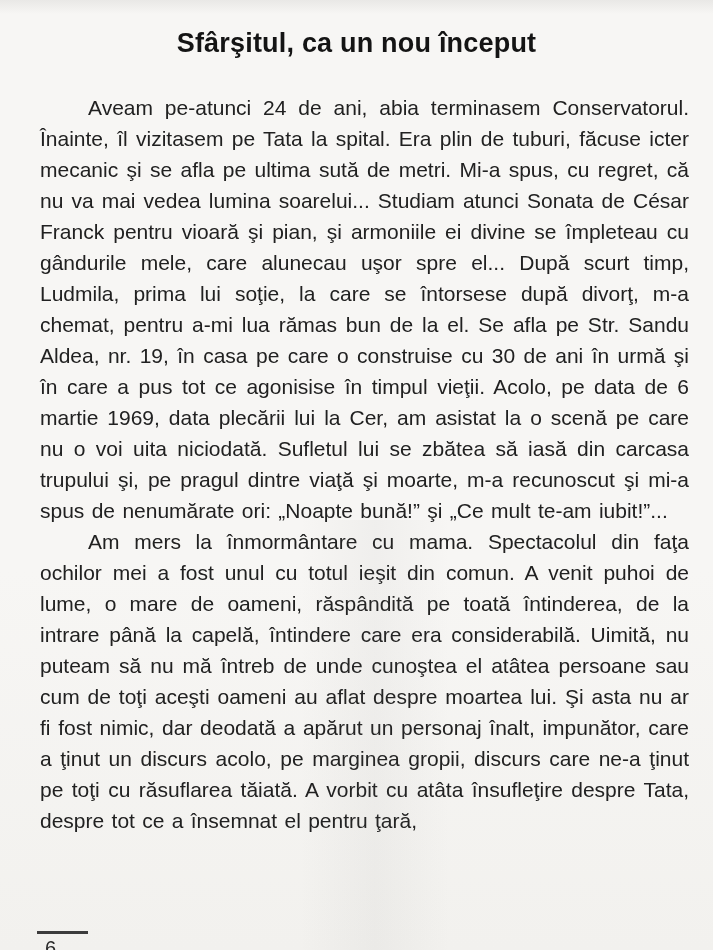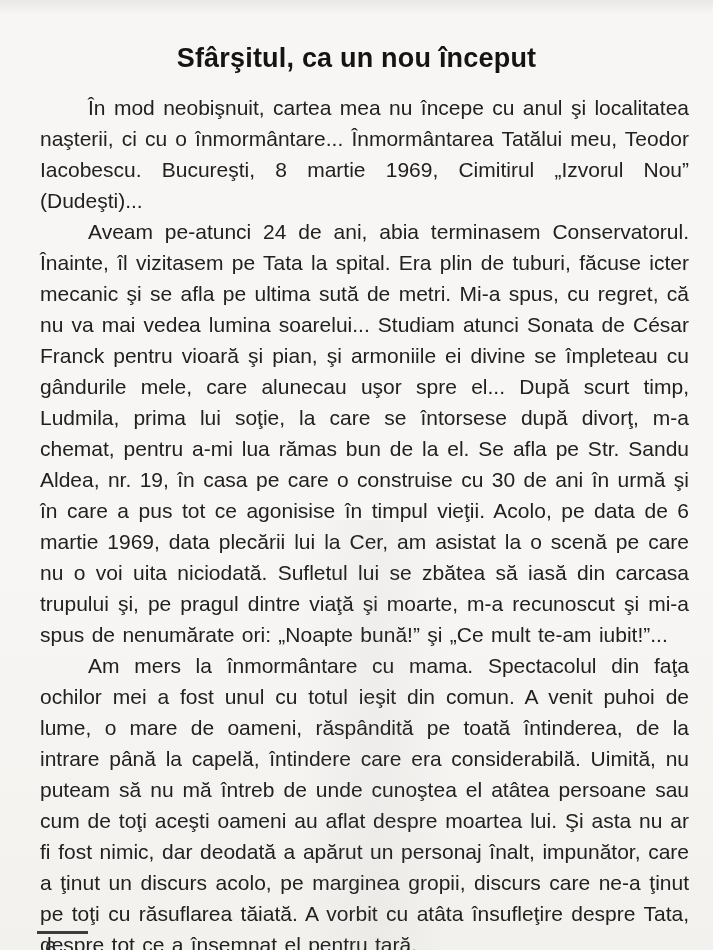--- a/index.html
+++ b/index.html
@@ -28,21 +28,21 @@
     content: "";
     position: absolute;
     left: 300px;
     top: 520px;
     width: 150px;
     height: 430px;
     background: linear-gradient(90deg, rgba(120,120,120,0) 0%, rgba(120,120,120,0.06) 50%, rgba(120,120,120,0) 100%);
     pointer-events: none;
   }
   .title {
-    margin: 16px;
+    margin: 1px;
     padding-top: 27px;
     text-align: center;
     font-size: 27px;
     font-weight: 700;
     letter-spacing: 0.2px;
     color: #141414;
   }
   .body-text {
     position: absolute;
     left: 40px;
@@ -80,21 +80,20 @@
   }
 </style>
 </head>
 <body>
 
 <div class="page">
 
   <h1 class="title">Sfârşitul, ca un nou început</h1>
 
   <div class="body-text">
-    <p>În mod neobişnuit, cartea mea nu începe cu anul şi localitatea naşterii, ci cu o înmormântare... Înmormântarea Tatălui meu, Teodor Iacobescu. Bucureşti, 8 martie 1969, Cimitirul „Izvorul Nou” (Dudeşti)...</p>
     <p>Aveam pe-atunci 24 de ani, abia terminasem Conservatorul. Înainte, îl vizitasem pe Tata la spital. Era plin de tuburi, făcuse icter mecanic şi se afla pe ultima sută de metri. Mi-a spus, cu regret, că nu va mai vedea lumina soarelui... Studiam atunci Sonata de César Franck pentru vioară şi pian, şi armoniile ei divine se împleteau cu gândurile mele, care alunecau uşor spre el... După scurt timp, Ludmila, prima lui soţie, la care se întorsese după divorţ, m-a chemat, pentru a-mi lua rămas bun de la el. Se afla pe Str. Sandu Aldea, nr. 19, în casa pe care o construise cu 30 de ani în urmă şi în care a pus tot ce agonisise în timpul vieţii. Acolo, pe data de 6 martie 1969, data plecării lui la Cer, am asistat la o scenă pe care nu o voi uita niciodată. Sufletul lui se zbătea să iasă din carcasa trupului şi, pe pragul dintre viaţă şi moarte, m-a recunoscut şi mi-a spus de nenumărate ori: „Noapte bună!” şi „Ce mult te-am iubit!”...</p>
     <p>Am mers la înmormântare cu mama. Spectacolul din faţa ochilor mei a fost unul cu totul ieşit din comun. A venit puhoi de lume, o mare de oameni, răspândită pe toată întinderea, de la intrare până la capelă, întindere care era considerabilă. Uimită, nu puteam să nu mă întreb de unde cunoştea el atâtea persoane sau cum de toţi aceşti oameni au aflat despre moartea lui. Şi asta nu ar fi fost nimic, dar deodată a apărut un personaj înalt, impunător, care a ţinut un discurs acolo, pe marginea gropii, discurs care ne-a ţinut pe toţi cu răsuflarea tăiată. A vorbit cu atâta însufleţire despre Tata, despre tot ce a însemnat el pentru ţară,</p>
   </div>
 
   <div class="footer">
     <div class="footer-rule"></div>
     <div class="page-number">6</div>
   </div>
 
 </div>

